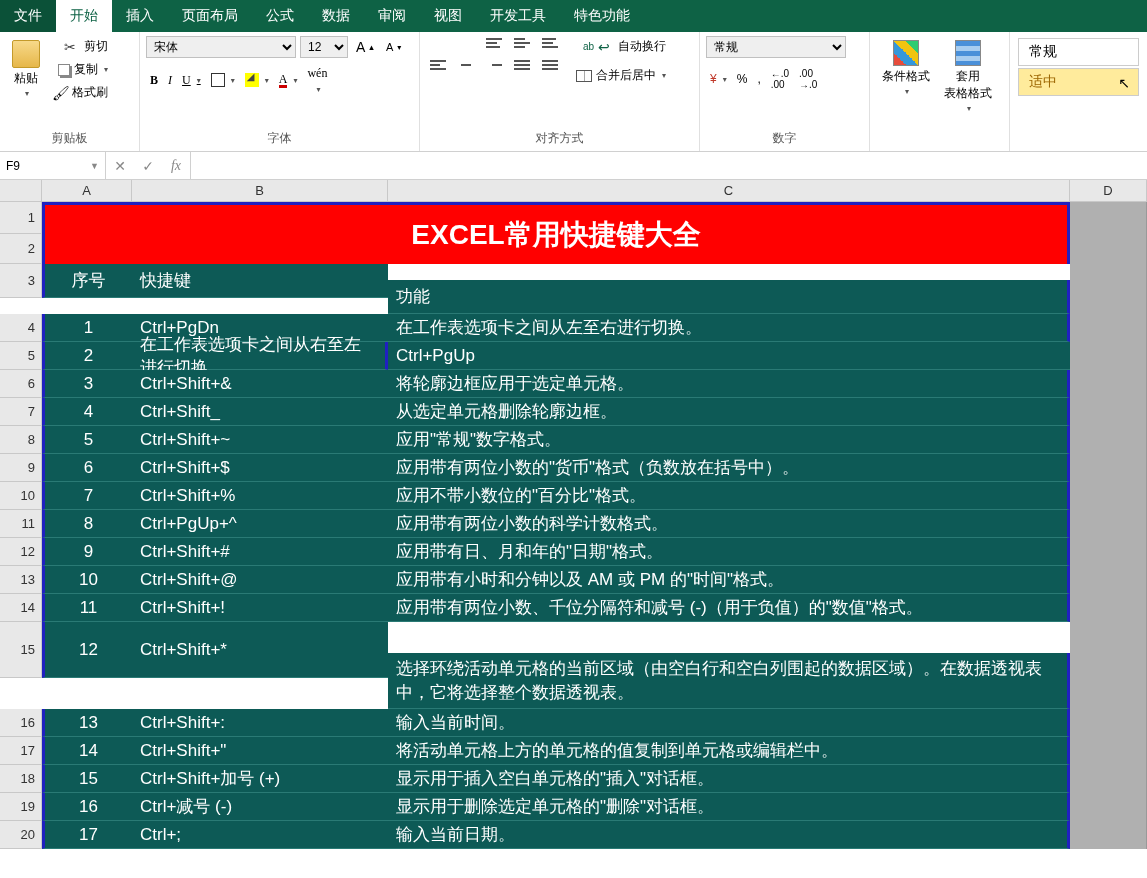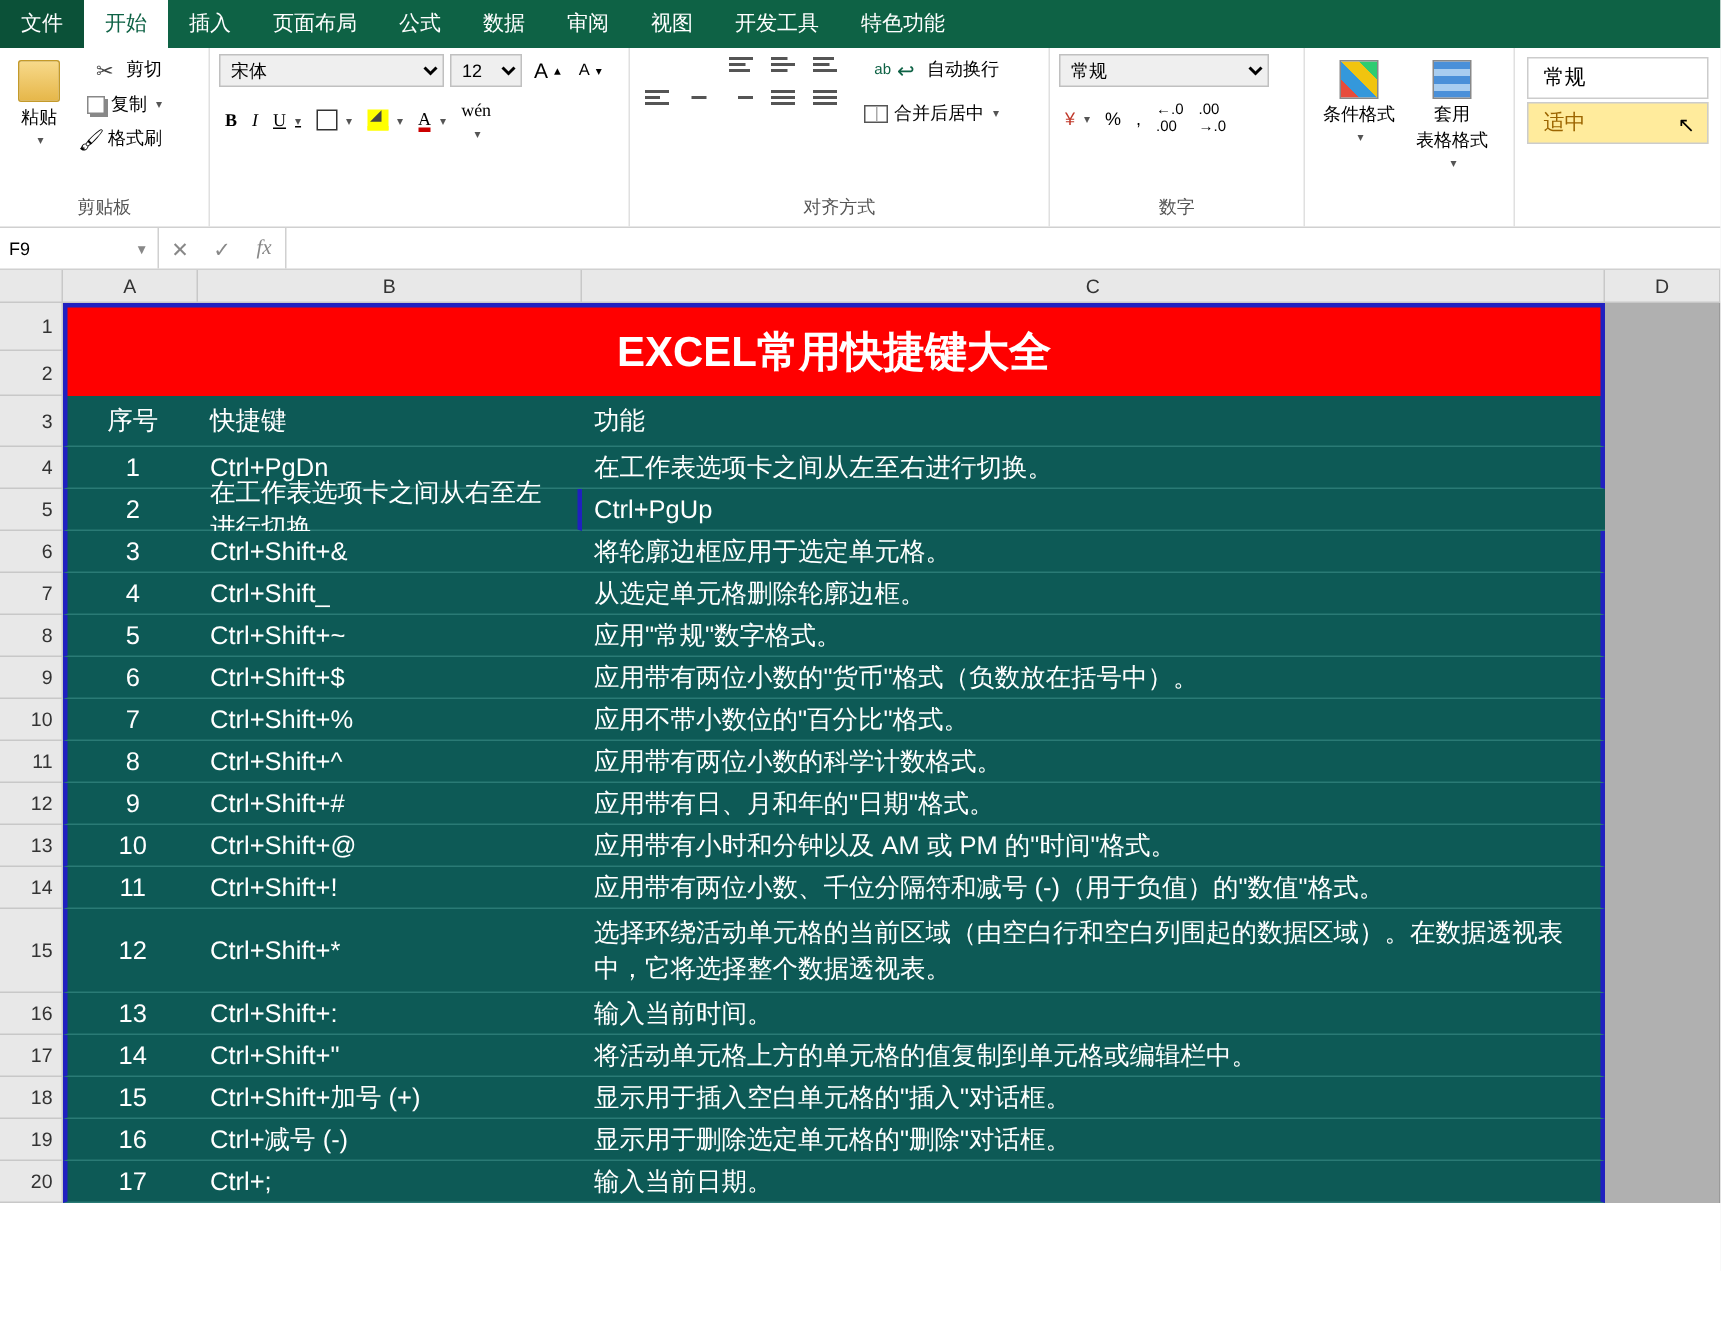--- a/index.html
+++ b/index.html
@@ -152,20 +152,21 @@
         <span class="rbtn">
             <span class="i-fontcolor">A</span>
             <span class="dd">▾</span>
           </span>
         <span class="rbtn i-wen">
             <span>wén</span>
             <span class="dd">▾</span>
           </span>
       </div>
     </div>
+    <div class="group-label">字体</div>
   </div>
 
   <div class="ribbon-group" style="width:280px">
     <div class="group-body">
       <div class="rcol" style="gap:8px">
         <div style="display:flex;gap:4px">
           <span class="rbtn">
               <span class="i-align">
                 <span></span>
                 <span style="width:70%"></span>
@@ -300,21 +301,21 @@
       <div class="col-head">B</div>
       <div class="col-head">C</div>
       <div class="col-head">D</div>
       <div class="row-head" style="height: 32px;">1</div>
       <div class="title-cell" style="height: 62px; grid-row: span 2;">EXCEL常用快捷键大全</div>
       <div class="blank-d" style="grid-row: span 2;"></div>
       <div class="row-head" style="height: 30px;">2</div>
       <div class="row-head" style="height: 34px;">3</div>
       <div class="tealcell a hdr" style="height: 34px;">序号</div>
       <div class="tealcell hdr" style="height: 34px;">快捷键</div>
-      <div class="tealcell c hdr" style="height: 34px;">功能</div>
+      <div class="tealcell c hdr" style="height: 34px; margin-top: 16px;">功能</div>
       <div class="blank-d"></div>
       <div class="row-head" style="height: 28px;">4</div>
       <div class="tealcell a" style="height: 28px;">1</div>
       <div class="tealcell" style="height: 28px;">Ctrl+PgDn</div>
       <div class="tealcell c" style="height: 28px;">在工作表选项卡之间从左至右进行切换。</div>
       <div class="blank-d"></div>
       <div class="row-head" style="height: 28px;">5</div>
       <div class="tealcell a" style="height: 28px;">2</div>
       <div class="tealcell c" style="height: 28px;">在工作表选项卡之间从右至左进行切换。</div>
       <div class="tealcell" style="height: 28px;">Ctrl+PgUp</div>
@@ -339,42 +340,42 @@
       <div class="tealcell" style="height: 28px;">Ctrl+Shift+$</div>
       <div class="tealcell c" style="height: 28px;">应用带有两位小数的"货币"格式（负数放在括号中）。</div>
       <div class="blank-d"></div>
       <div class="row-head" style="height: 28px;">10</div>
       <div class="tealcell a" style="height: 28px;">7</div>
       <div class="tealcell" style="height: 28px;">Ctrl+Shift+%</div>
       <div class="tealcell c" style="height: 28px;">应用不带小数位的"百分比"格式。</div>
       <div class="blank-d"></div>
       <div class="row-head" style="height: 28px;">11</div>
       <div class="tealcell a" style="height: 28px;">8</div>
-      <div class="tealcell" style="height: 28px;">Ctrl+Shift+^</div>
+      <div class="tealcell" style="height: 28px;">Ctrl+PgUp+^</div>
       <div class="tealcell c" style="height: 28px;">应用带有两位小数的科学计数格式。</div>
       <div class="blank-d"></div>
       <div class="row-head" style="height: 28px;">12</div>
       <div class="tealcell a" style="height: 28px;">9</div>
       <div class="tealcell" style="height: 28px;">Ctrl+Shift+#</div>
       <div class="tealcell c" style="height: 28px;">应用带有日、月和年的"日期"格式。</div>
       <div class="blank-d"></div>
       <div class="row-head" style="height: 28px;">13</div>
       <div class="tealcell a" style="height: 28px;">10</div>
       <div class="tealcell" style="height: 28px;">Ctrl+Shift+@</div>
       <div class="tealcell c" style="height: 28px;">应用带有小时和分钟以及 AM 或 PM 的"时间"格式。</div>
       <div class="blank-d"></div>
       <div class="row-head" style="height: 28px;">14</div>
       <div class="tealcell a" style="height: 28px;">11</div>
       <div class="tealcell" style="height: 28px;">Ctrl+Shift+!</div>
       <div class="tealcell c" style="height: 28px;">应用带有两位小数、千位分隔符和减号 (-)（用于负值）的"数值"格式。</div>
       <div class="blank-d"></div>
       <div class="row-head" style="height: 56px;">15</div>
       <div class="tealcell a" style="height: 56px;">12</div>
       <div class="tealcell" style="height: 56px;">Ctrl+Shift+*</div>
-      <div class="tealcell c" style="height: 56px; line-height: 1.4;">选择环绕活动单元格的当前区域（由空白行和空白列围起的数据区域）。在数据透视表中，它将选择整个数据透视表。</div>
+      <div class="tealcell c" style="height: 56px; line-height: 1.4; margin-top: 31px;">选择环绕活动单元格的当前区域（由空白行和空白列围起的数据区域）。在数据透视表中，它将选择整个数据透视表。</div>
       <div class="blank-d"></div>
       <div class="row-head" style="height: 28px;">16</div>
       <div class="tealcell a" style="height: 28px;">13</div>
       <div class="tealcell" style="height: 28px;">Ctrl+Shift+:</div>
       <div class="tealcell c" style="height: 28px;">输入当前时间。</div>
       <div class="blank-d"></div>
       <div class="row-head" style="height: 28px;">17</div>
       <div class="tealcell a" style="height: 28px;">14</div>
       <div class="tealcell" style="height: 28px;">Ctrl+Shift+"</div>
       <div class="tealcell c" style="height: 28px;">将活动单元格上方的单元格的值复制到单元格或编辑栏中。</div>

